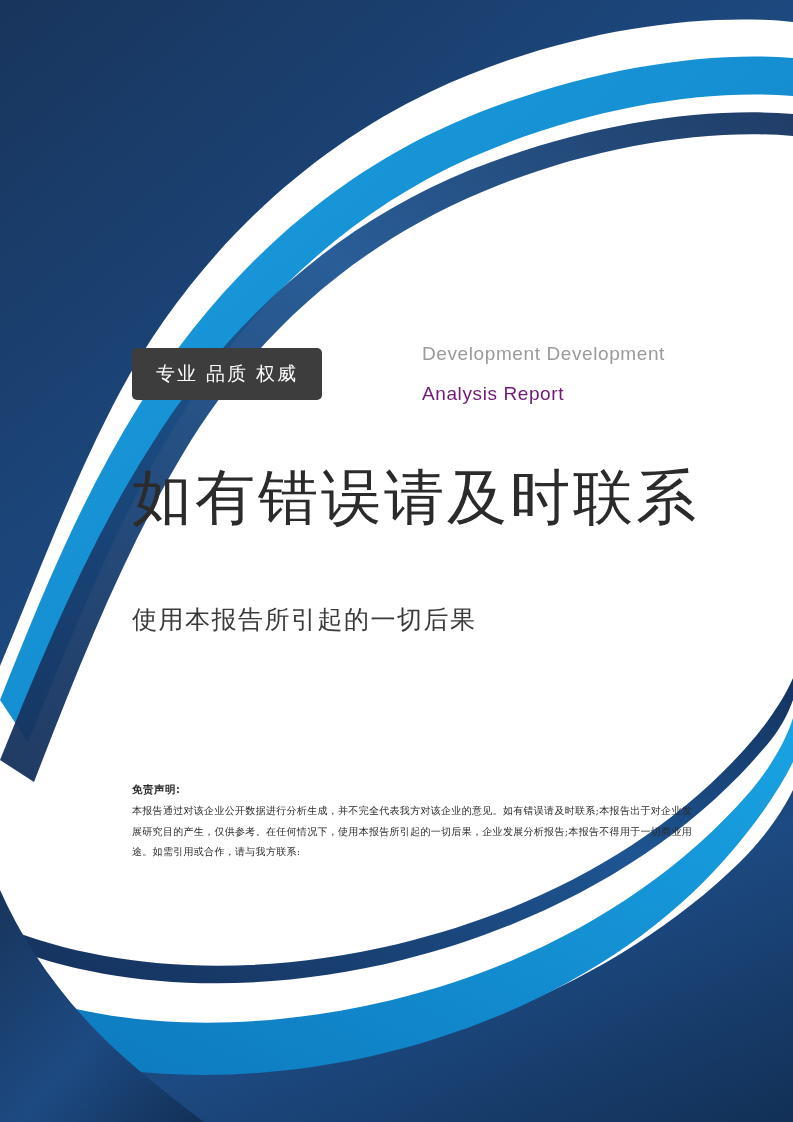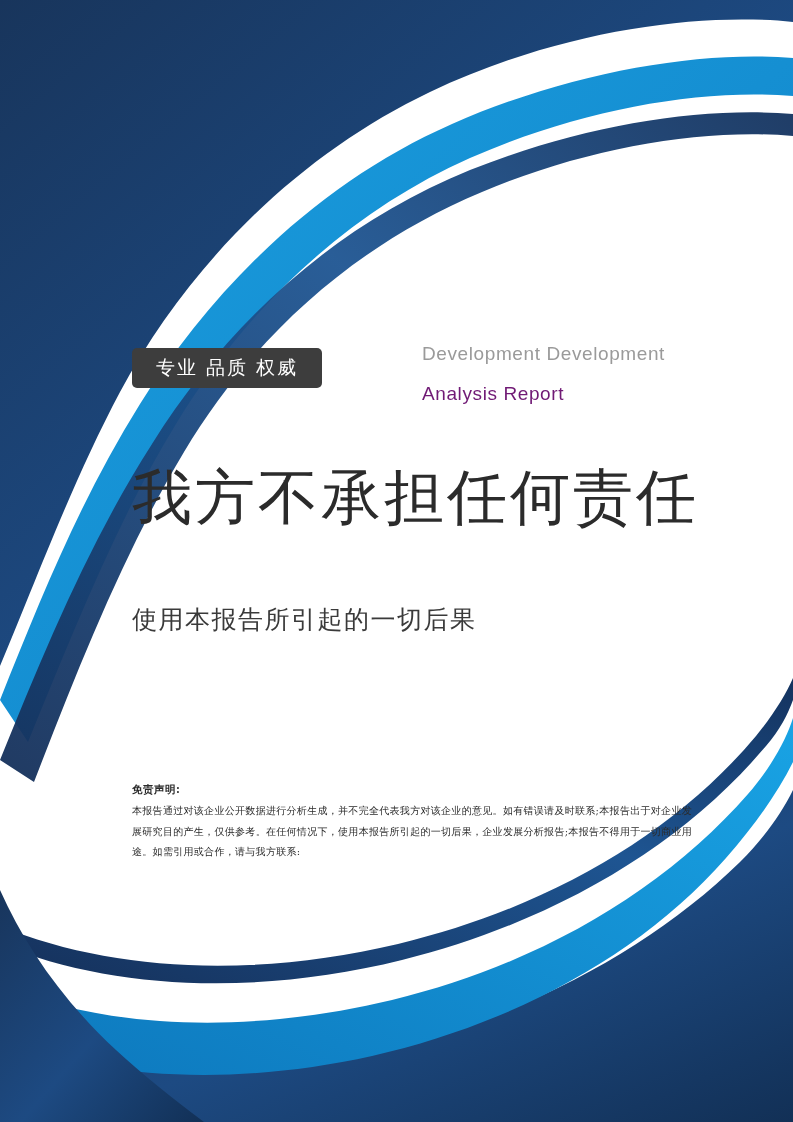--- a/index.html
+++ b/index.html
@@ -24,21 +24,21 @@
   }
   .content {
     position: absolute;
     inset: 0;
   }
   .badge {
     position: absolute;
     left: 132px;
     top: 348px;
     width: 190px;
-    height: 40px;
+    height: 52px;
     background: #3d3d3d;
     border-radius: 5px;
     color: #ffffff;
     font-size: 19px;
     letter-spacing: 2px;
     display: flex;
     align-items: center;
     justify-content: center;
     font-family: "DejaVu Sans", sans-serif;
   }
@@ -153,21 +153,21 @@
 
     <path d="M0,1122 L0,890 C24,944 62,1000 116,1050 C142,1074 172,1098 204,1122 Z" fill="url(#gradNavy)"></path>
   </svg>
 
   <div class="content">
     <div class="badge">专业 品质 权威</div>
 
     <div class="eng-line1">Development Development</div>
     <div class="eng-line2">Analysis Report</div>
 
-    <div class="main-title">我方不承担任何责任</div>
+    <div class="main-title">如有错误请及时联系</div>
 
     <div class="sub-title">使用本报告所引起的一切后果</div>
 
     <div class="disclaimer">
       <div class="disclaimer-title">免责声明:</div>
       <div class="disclaimer-body">本报告通过对该企业公开数据进行分析生成，并不完全代表我方对该企业的意见。如有错误请及时联系;本报告出于对企业发展研究目的产生，仅供参考。在任何情况下，使用本报告所引起的一切后果，企业发展分析报告;本报告不得用于一切商业用途。如需引用或合作，请与我方联系:</div>
     </div>
   </div>
 </div>
 

